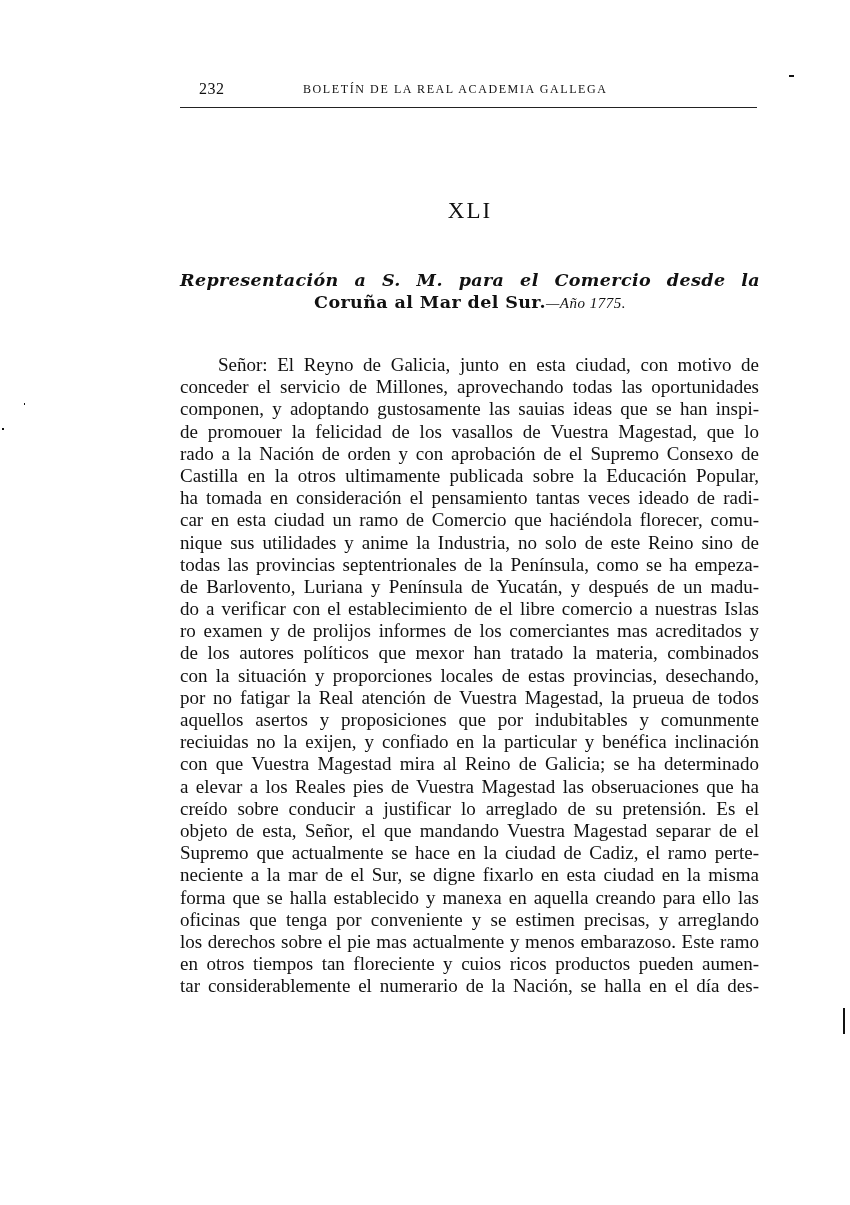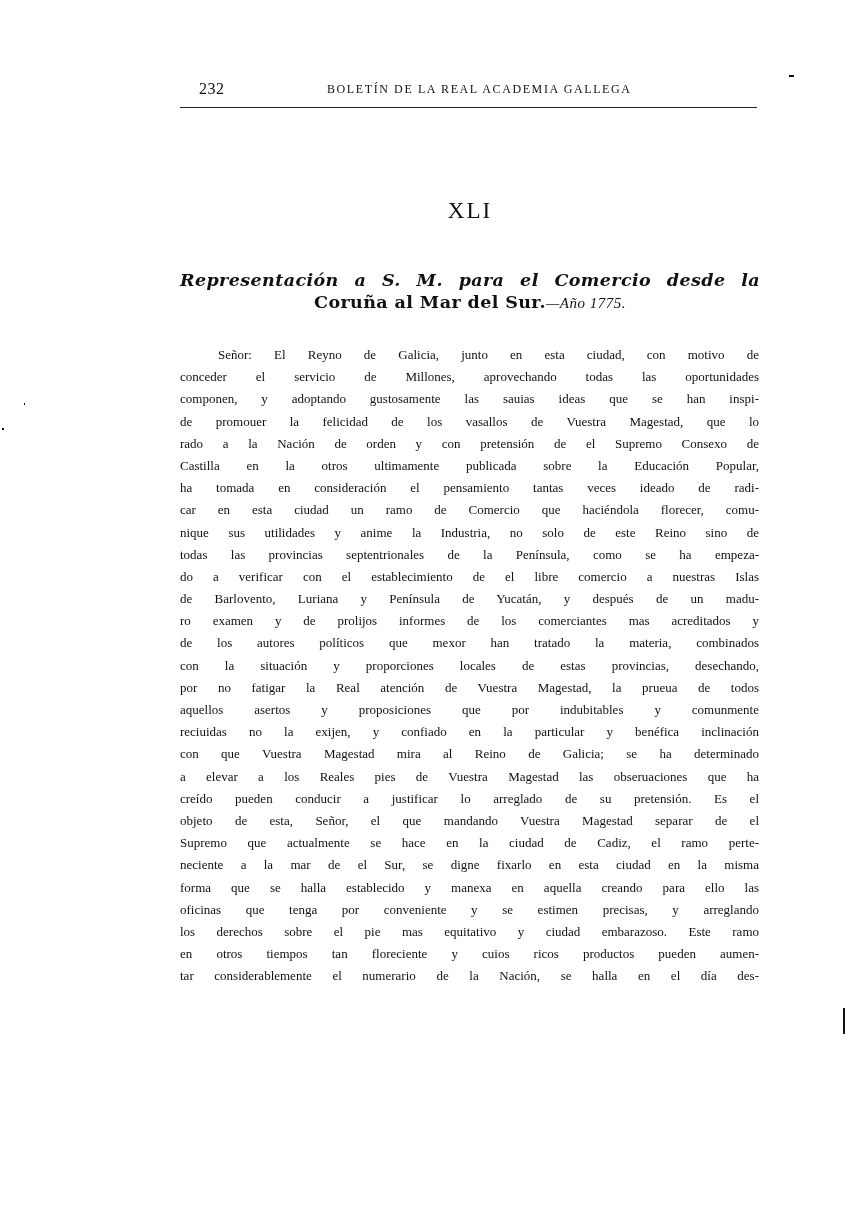--- a/index.html
+++ b/index.html
@@ -37,21 +37,20 @@
       letter-spacing: 0.5px;
     }
     .running-head .journal-title {
       position: absolute;
       left: 104px;
       top: 2px;
       font-variant: small-caps;
       text-transform: uppercase;
       font-size: 12px;
       letter-spacing: 1.6px;
-      margin-left: 24px;
     }
     .head-rule {
       position: absolute;
       left: 180px;
       top: 107px;
       width: 577px;
       height: 0;
       border-top: 1.3px solid #222;
     }
     .chapter-num {
@@ -87,23 +86,23 @@
     .doc-title .year {
       font-family: "Liberation Serif", serif;
       font-weight: normal;
       font-style: italic;
       font-size: 15px;
       letter-spacing: 0.5px;
     }
     .body-text {
       position: absolute;
       left: 180px;
-      top: 344px;
+      top: 354px;
       width: 579px;
-      font-size: 13px;
+      font-size: 19px;
       line-height: 22.2px;
     }
     .body-text .line {
       display: block;
       white-space: nowrap;
       text-align: justify;
       text-align-last: justify;
       height: 22.2px;
     }
     .body-text .line.first {
@@ -130,43 +129,43 @@
   <div class="doc-title">
     <span class="line1">Representación a S. M. para el Comercio desde la</span>
     <span class="line2"><span>Coruña al Mar del Sur.</span><span class="year">—</span><span class="year">Año 1775.</span></span>
   </div>
 
   <div class="body-text">
     <span class="line first">Señor: El Reyno de Galicia, junto en esta ciudad, con motivo de</span>
     <span class="line">conceder el servicio de Millones, aprovechando todas las oportunidades</span>
     <span class="line">componen, y adoptando gustosamente las sauias ideas que se han inspi-</span>
     <span class="line">de promouer la felicidad de los vasallos de Vuestra Magestad, que lo</span>
-    <span class="line">rado a la Nación de orden y con pretensión de el Supremo Consexo de</span>
+    <span class="line">rado a la Nación de orden y con aprobación de el Supremo Consexo de</span>
     <span class="line">Castilla en la otros ultimamente publicada sobre la Educación Popular,</span>
     <span class="line">ha tomada en consideración el pensamiento tantas veces ideado de radi-</span>
     <span class="line">car en esta ciudad un ramo de Comercio que haciéndola florecer, comu-</span>
     <span class="line">nique sus utilidades y anime la Industria, no solo de este Reino sino de</span>
     <span class="line">todas las provincias septentrionales de la Península, como se ha empeza-</span>
+    <span class="line">de Barlovento, Luriana y Península de Yucatán, y después de un madu-</span>
     <span class="line">do a verificar con el establecimiento de el libre comercio a nuestras Islas</span>
-    <span class="line">de Barlovento, Luriana y Península de Yucatán, y después de un madu-</span>
     <span class="line">ro examen y de prolijos informes de los comerciantes mas acreditados y</span>
     <span class="line">de los autores políticos que mexor han tratado la materia, combinados</span>
     <span class="line">con la situación y proporciones locales de estas provincias, desechando,</span>
     <span class="line">por no fatigar la Real atención de Vuestra Magestad, la prueua de todos</span>
     <span class="line">aquellos asertos y proposiciones que por indubitables y comunmente</span>
     <span class="line">reciuidas no la exijen, y confiado en la particular y benéfica inclinación</span>
     <span class="line">con que Vuestra Magestad mira al Reino de Galicia; se ha determinado</span>
     <span class="line">a elevar a los Reales pies de Vuestra Magestad las obseruaciones que ha</span>
-    <span class="line">creído pueden conducir a justificar lo arreglado de su pretensión. Es el</span>
+    <span class="line">creído sobre conducir a justificar lo arreglado de su pretensión. Es el</span>
     <span class="line">objeto de esta, Señor, el que mandando Vuestra Magestad separar de el</span>
     <span class="line">Supremo que actualmente se hace en la ciudad de Cadiz, el ramo perte-</span>
     <span class="line">neciente a la mar de el Sur, se digne fixarlo en esta ciudad en la misma</span>
     <span class="line">forma que se halla establecido y manexa en aquella creando para ello las</span>
     <span class="line">oficinas que tenga por conveniente y se estimen precisas, y arreglando</span>
-    <span class="line">los derechos sobre el pie mas equitativo y ciudad embarazoso. Este ramo</span>
+    <span class="line">los derechos sobre el pie mas actualmente y menos embarazoso. Este ramo</span>
     <span class="line">en otros tiempos tan floreciente y cuios ricos productos pueden aumen-</span>
     <span class="line">tar considerablemente el numerario de la Nación, se halla en el día des-</span>
   </div>
 
   <div class="margin-mark" style="left:843px; top:1008px; width:2px; height:26px;"></div>
   <div class="margin-mark" style="left:789px; top:75px; width:5px; height:2px;"></div>
   <div class="margin-mark" style="left:2px; top:428px; width:2px; height:2px;"></div>
   <div class="margin-mark" style="left:24px; top:403px; width:1px; height:2px;"></div>
 
 </div>

